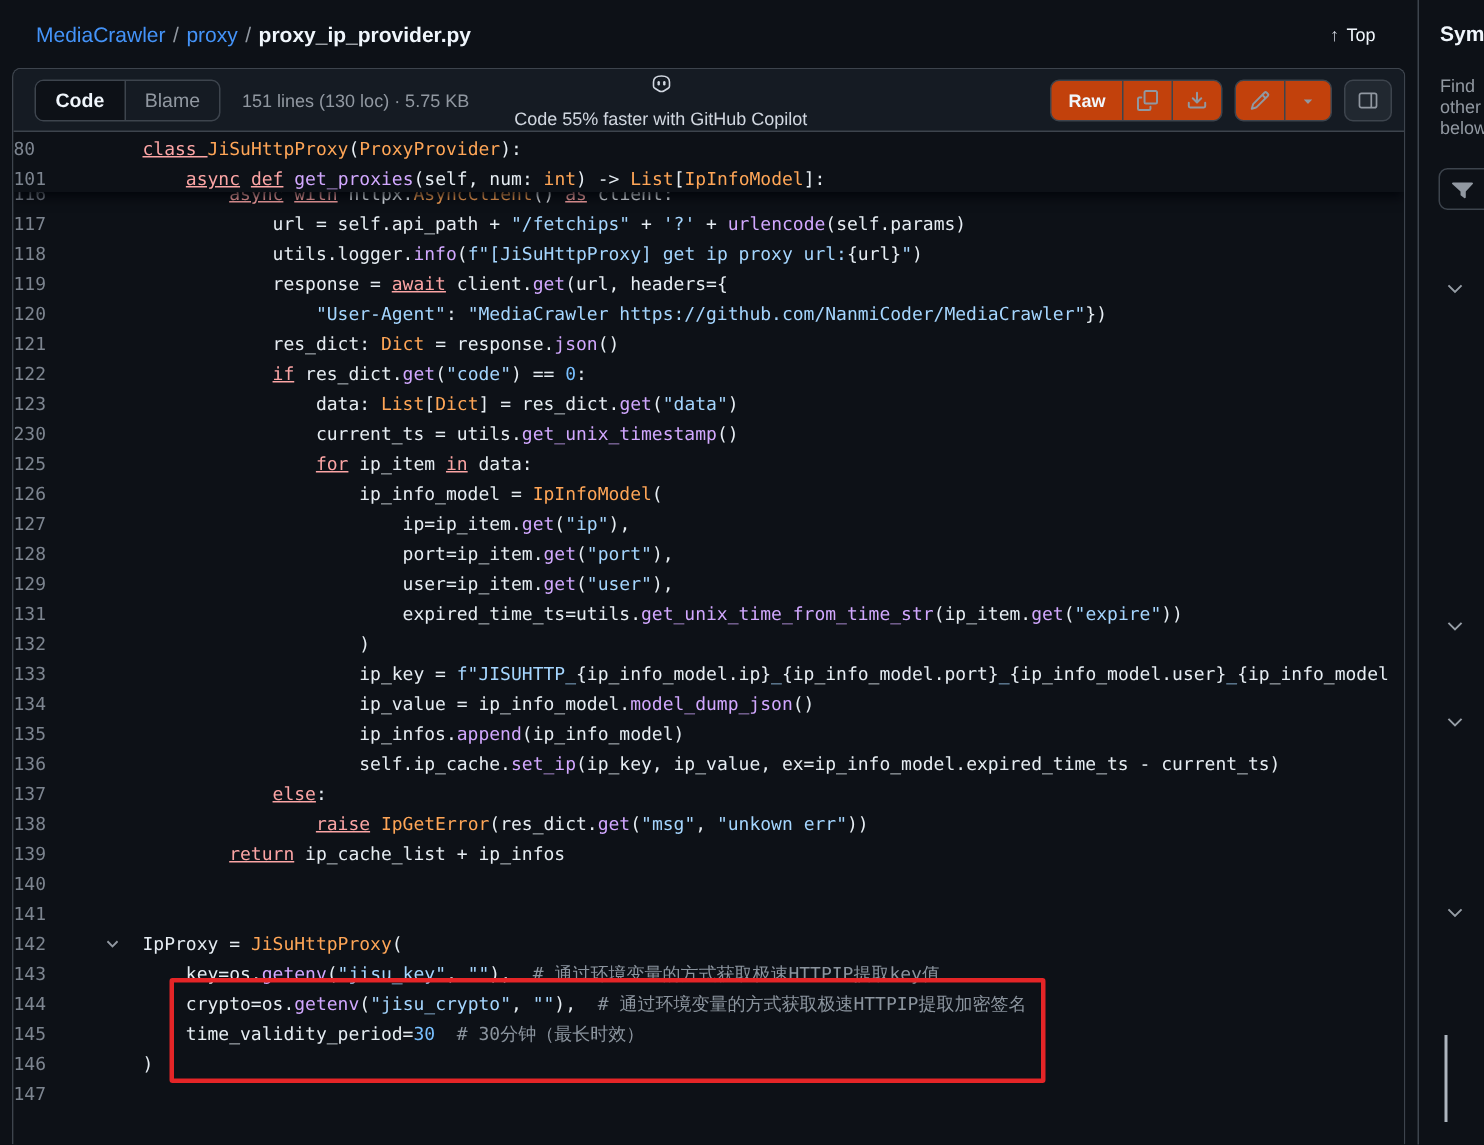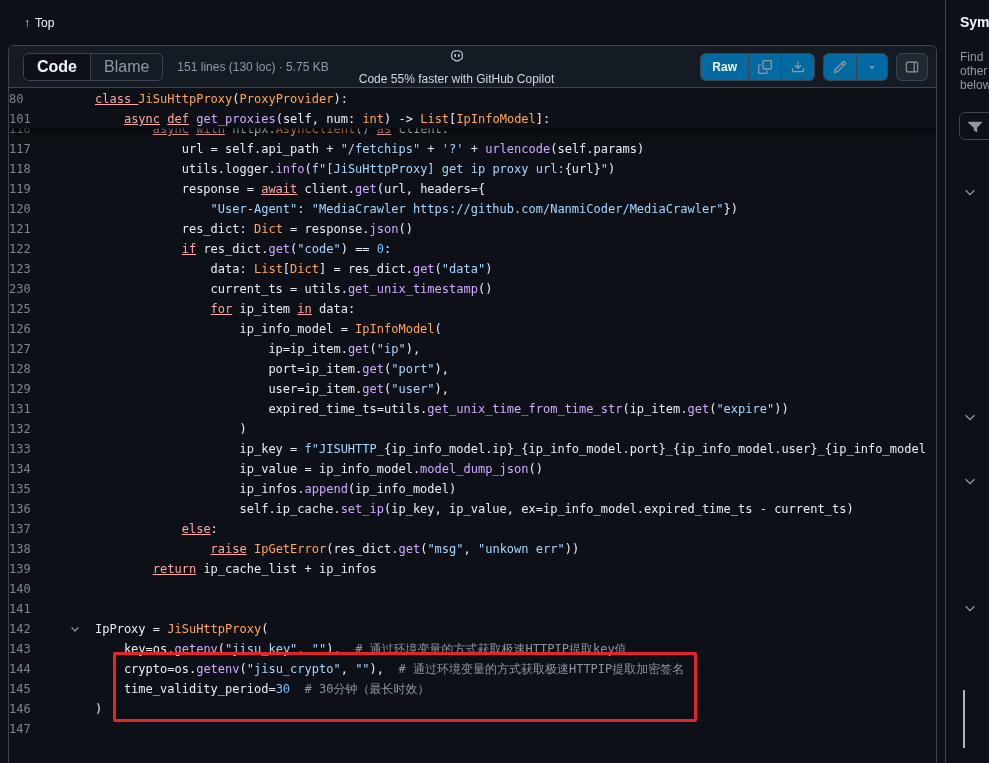--- a/index.html
+++ b/index.html
@@ -20,30 +20,30 @@
   
   .file-box { position:absolute; top:45px; left:8px; width:929px; height:718px;
     border:1px solid #3d444d; border-bottom:none; border-radius:6px 6px 0 0;
     background:#0d1117; overflow:hidden; }
 
   
   .toolbar { height:42px; background:#151b23; border-bottom:1px solid #3d444d;
     display:flex; align-items:center; padding:0 8px; }
   .seg { display:flex; border:1px solid #3d444d; border-radius:6px; overflow:hidden;
     height:28px; margin-left:6px; }
-  .seg-btn { display:flex; align-items:center; padding:0 13px; font-size:16px;
+  .seg-btn { display:flex; align-items:center; padding:0 13px; font-size:13px;
     color:#9198a1; cursor:pointer; }
   .seg-btn.active { background:#0d1117; color:#f0f6fc; font-weight:700;
     border-right:1px solid #3d444d; }
   .file-meta { font-size:12px; color:#9198a1; margin-left:14px; white-space:nowrap; }
   .copilot { display:flex; align-items:center; gap:8px; margin-left:30px;
     font-size:12px; color:#d1d7e0; cursor:pointer; white-space:nowrap;flex-direction:column; }
   .right-controls { margin-left:auto; display:flex; align-items:center; gap:8px; }
   .btn-group { display:flex; height:28px; border:1px solid #3d444d; border-radius:6px;
-    background:#0369a1; overflow:hidden; }
+    background:#c2410c; overflow:hidden; }
   .grp-btn { display:flex; align-items:center; justify-content:center; padding:0 9px;
     border-right:1px solid #3d444d; cursor:pointer; }
   .grp-btn:last-child { border-right:none; }
   .raw-label { font-size:12px; font-weight:600; color:#f0f6fc; padding:0 11px; }
   .icon-btn { width:32px; height:28px; border:1px solid #3d444d; border-radius:6px;
     background:#212830; display:flex; align-items:center; justify-content:center; cursor:pointer; }
 
   
   .code-area { position:relative; height:675px; background:#0d1117; overflow:hidden;
     font-family:"DejaVu Sans Mono","Liberation Mono",monospace; font-size:12px; }
@@ -75,20 +75,23 @@
     border:1px solid #3d444d; border-radius:6px; display:flex; align-items:center;
     padding-left:8px; background:#0d1117; cursor:text; }
   .panel-chev { position:absolute; left:17px; width:14px; height:14px; cursor:pointer; }
   .panel-bar { position:absolute; left:17px; top:690px; width:2px; height:58px;
     background:#aeb6bf; }
 </style>
 </head>
 <body>
 
 <div class="header">
+  <div class="breadcrumb">
+    <a href="#">MediaCrawler</a><span class="sep">/</span><a href="#">proxy</a><span class="sep">/</span><span class="file">proxy_ip_provider.py</span>
+  </div>
   <div class="top-btn">
     <span class="arrow">↑</span>
     <span>Top</span>
   </div>
 </div>
 
 <div class="file-box">
   <div class="toolbar">
     <div class="seg">
       <div class="seg-btn active">Code</div>

